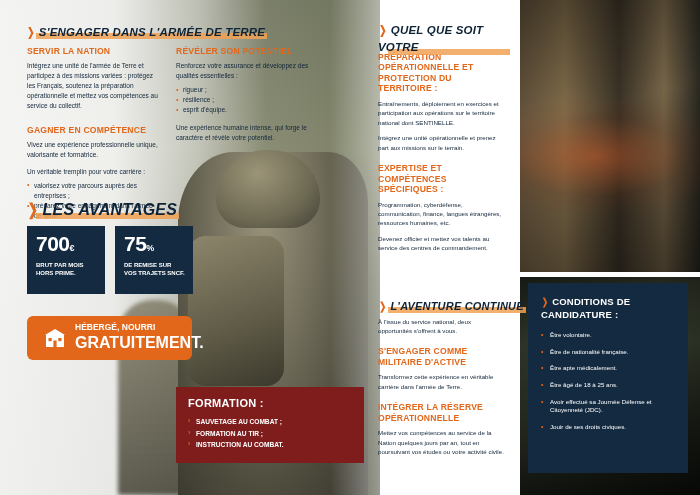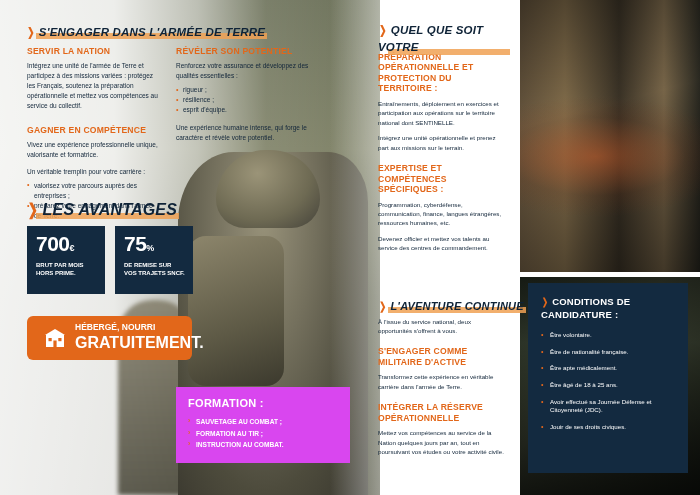--- a/index.html
+++ b/index.html
@@ -225,22 +225,22 @@
     font-weight: bold;
     line-height: 1.3;
     text-transform: uppercase;
   }
   .logis .txt .big { font-size: 16px; }
 
   
   .formation {
     position: absolute;
     left: 176px; top: 387px;
-    width: 174px;
-    background: #d946ef;
+    width: 188px;
+    background: #7f1d1d;
     color: #ffffff;
     padding: 10px 12px 12px 12px;
     box-sizing: border-box;
   }
   .formation h3 {
     font-size: 11px;
     font-weight: bold;
     letter-spacing: 0.3px;
     margin-bottom: 7px;
   }

